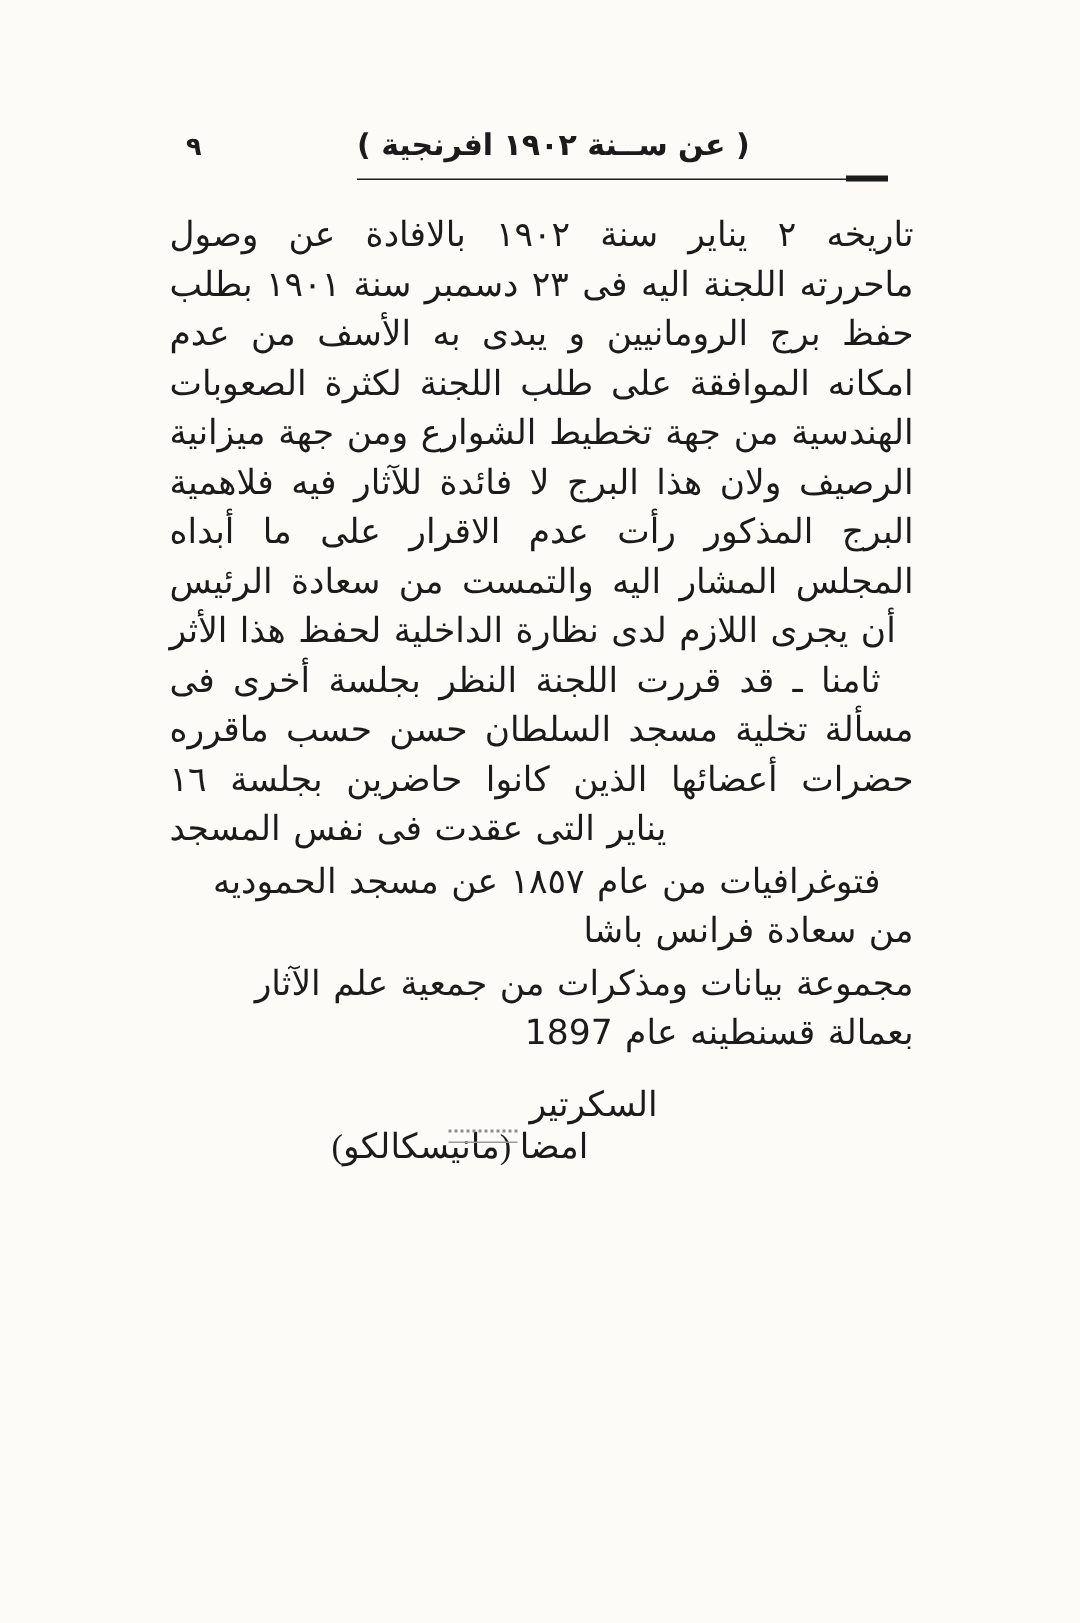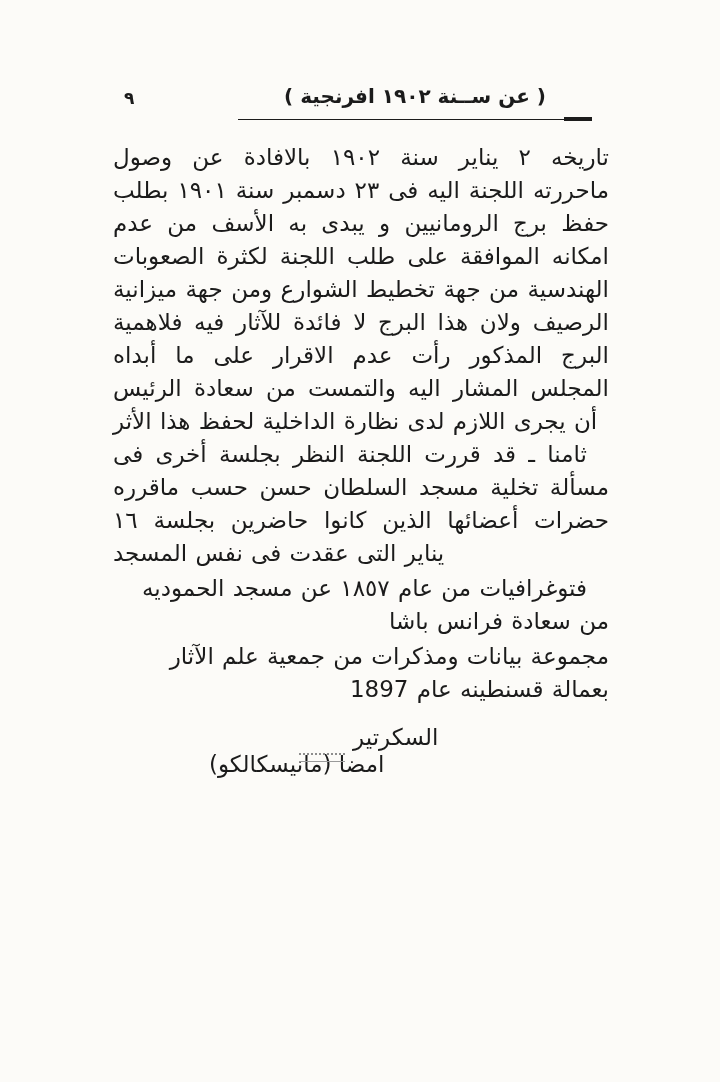--- a/index.html
+++ b/index.html
@@ -21,21 +21,21 @@
     top: 88px;
     left: 124px;
     font-size: 17px;
     font-weight: 700;
   }
   .header-title {
     position: absolute;
     top: 84px;
     left: 238px;
     width: 354px;
-    text-align: center;
+    text-align: left;
     direction: rtl;
     font-size: 20px;
     font-weight: 700;
     letter-spacing: 0.5px;
     white-space: nowrap;
   }
   .rule {
     position: absolute;
     top: 119px;
     left: 238px;
@@ -95,24 +95,25 @@
     white-space: nowrap;
   }
   .signature-row {
     position: relative;
     height: 33px;
     margin-top: 6px;
     line-height: 33px;
   }
   .signature {
     position: absolute;
-    left: 96px;
+    left: 108px;
     top: 0;
     direction: rtl;
     white-space: nowrap;
+    font-family: Liberation Serif, serif;
   }
   .printer-mark {
     position: absolute;
     top: 753px;
     left: 299px;
     width: 46px;
     height: 6px;
     border-top: 2px dotted #8d8d8d;
     border-bottom: 1px solid #9a9a9a;
   }

